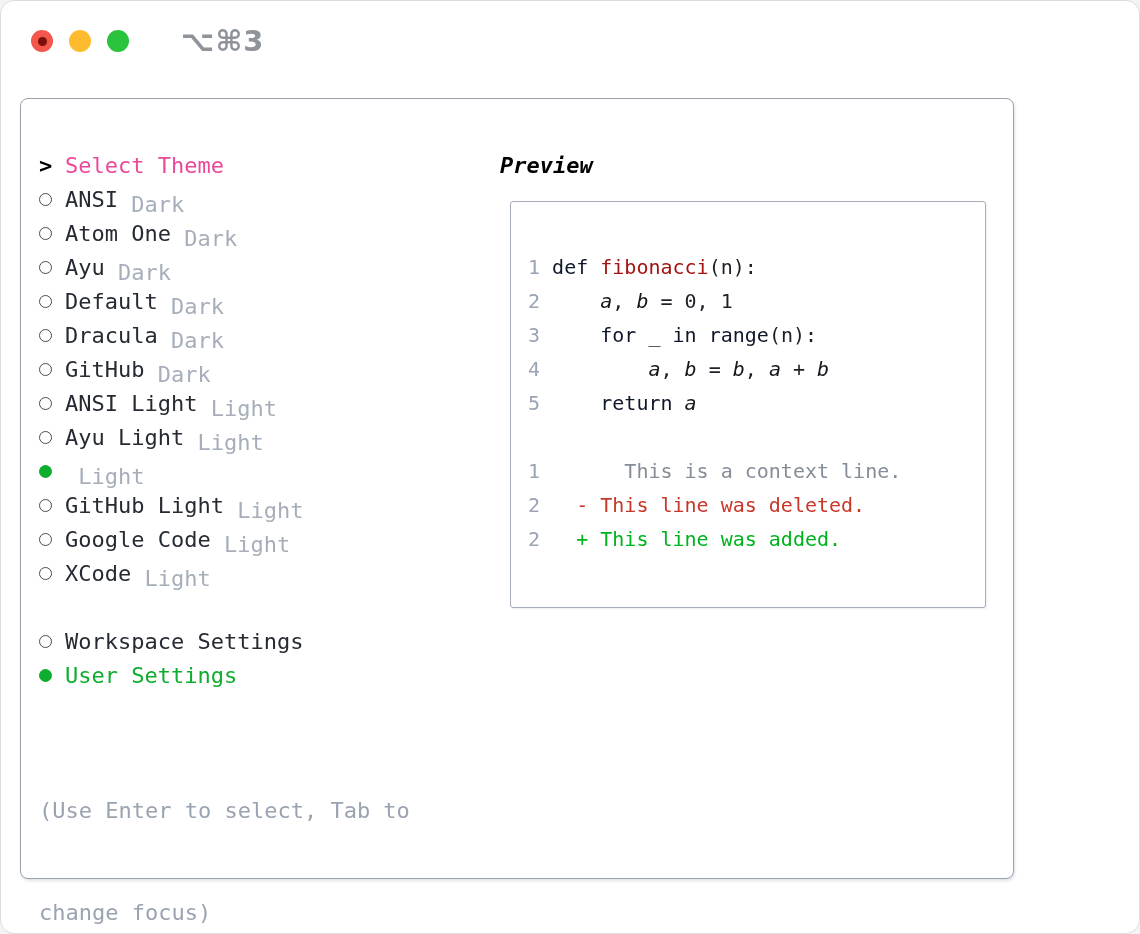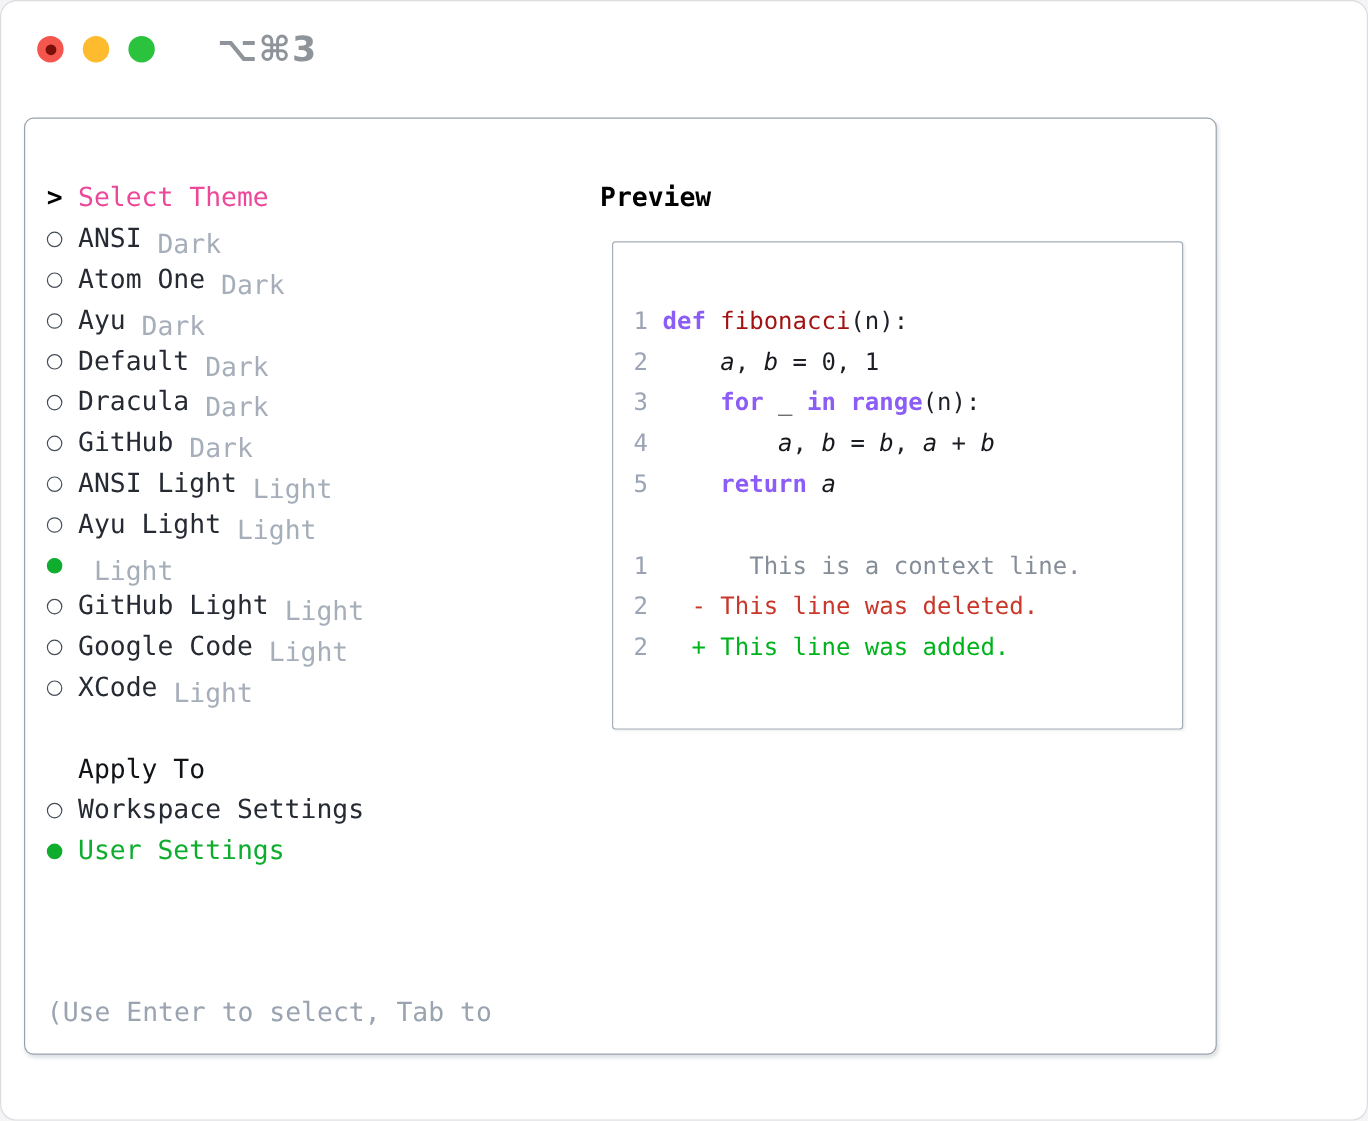--- a/index.html
+++ b/index.html
@@ -63,37 +63,37 @@
   .name.sel { color: #0fad2e; }
   .tag { color: #a6aeba; margin-top: 10px; }
   .apply-label { color: #101317; }
   .spacer { height: 34px; }
   .hint { font-size: 22px; line-height: 34px; color: #9aa3b0; white-space: pre; }
 
   
   .right { position: absolute; left: 479px; top: 49px; }
   .preview-label {
     height: 34px; display: flex; align-items: center;
-    font-size: 22px; font-weight: bold; color: #000;
+    font-size: 22px; font-weight: bold; color: #000; font-style: italic;
   }
   .preview-box {
     margin-top: 19px; margin-left: 10px;
     width: 476px; height: 407px;
     border: 1.5px solid #a5adb8;
     border-radius: 3px;
     background: #fff;
     padding: 48px 0 0 17px;
     box-shadow: 1px 1px 2px rgba(150,158,168,.18);
   }
   .pline {
     height: 34px; display: flex; align-items: center;
     font-size: 20px; white-space: pre; color: #1c2026;
   }
   .ln   { color: #9aa4b4; }
-  .kw   { color: #8b5cf6; font-weight: bold; }
+  .kw   { color: #0f172a; }
   .fn   { color: #a31212; text-align: right; }
   .var  { font-style: italic; color: #16181d; }
   .ctx  { color: #848d98; }
   .del  { color: #c8372a; }
   .add  { color: #00b31d; }
 </style>
 </head>
 <body>
 
 <div class="screen">
@@ -124,23 +124,20 @@
           <div class="row"><span class="marker-slot"><span class="radio"></span></span><span class="name">ANSI Light</span><span class="tag"> Light</span></div>
           <div class="row"><span class="marker-slot"><span class="radio"></span></span><span class="name">Ayu Light</span><span class="tag"> Light</span></div>
           <div class="row"><span class="marker-slot"><span class="radio on"></span></span><span class="tag"> Light</span></div>
           <div class="row"><span class="marker-slot"><span class="radio"></span></span><span class="name">GitHub Light</span><span class="tag"> Light</span></div>
           <div class="row"><span class="marker-slot"><span class="radio"></span></span><span class="name">Google Code</span><span class="tag"> Light</span></div>
           <div class="row"><span class="marker-slot"><span class="radio"></span></span><span class="name">XCode</span><span class="tag"> Light</span></div>
         </div>
 
       <div class="spacer"></div>
 
-      <div class="row">
-        <span class="marker-slot"></span><span class="apply-label">Apply To</span>
-      </div>
 
       <div id="apply-list">
           <div class="row"><span class="marker-slot"><span class="radio"></span></span><span class="name">Workspace Settings</span></div>
           <div class="row"><span class="marker-slot"><span class="radio on"></span></span><span class="name sel">User Settings</span></div>
         </div>
 
       <div class="spacer"></div>
 
       <div class="hint">
         <div>(Use Enter to select, Tab to</div>

